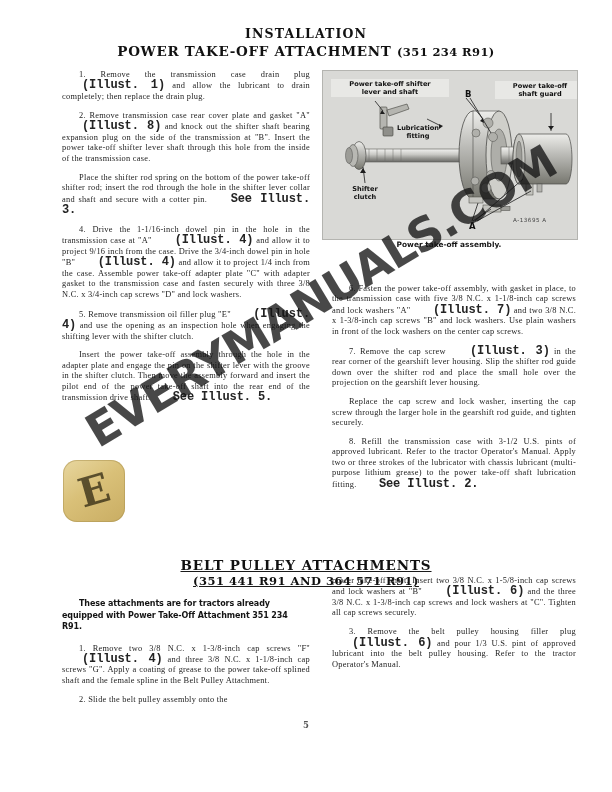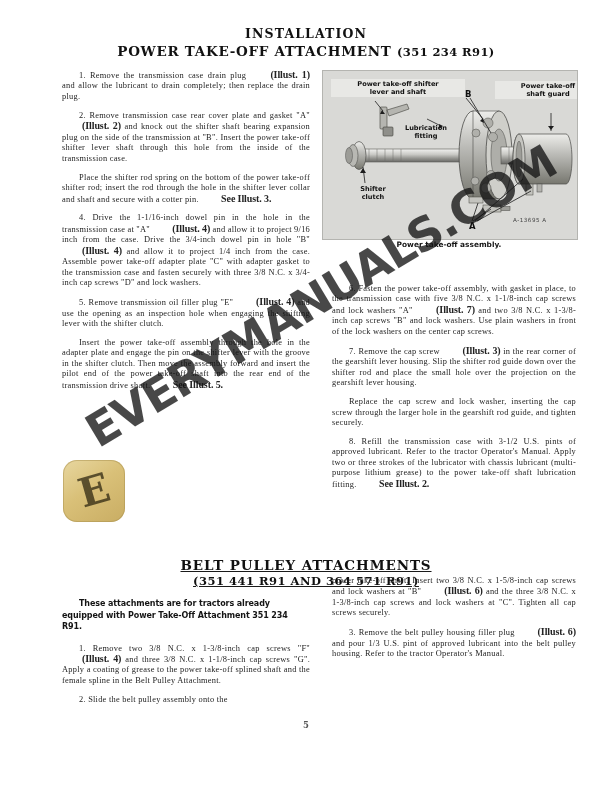--- a/index.html
+++ b/index.html
@@ -43,22 +43,22 @@
   
   .col { position:absolute; font-size:8.4px; line-height:10.45px; text-align:justify;
          font-family:"Liberation Serif", serif; letter-spacing:0.25px; color:#232323; }
   #col-left-top  { left:62px;  top:58px;  width:248px; }
   #col-right-top { left:332px; top:272px; width:244px; }
   #col-left-bot  { left:62px;  top:586px; width:248px; }
   #col-right-bot { left:332px; top:564px; width:244px; }
 
   .para { margin:0 0 8.5px 0; text-indent:17px; }
   .para.cont { text-indent:0; }
-  .ref  { font-weight:bold; font-family:Liberation Serif, serif;
-          font-size:10px; letter-spacing:-0.1px;padding-left:20px; }
+  .ref  { font-weight:bold; font-family:Liberation Mono, monospace;
+          font-size:12px; letter-spacing:-0.1px;padding-left:20px; }
   .intro {
     font-family:"DejaVu Sans", sans-serif;
     font-weight:bold;
     font-size:8.0px;
     line-height:11.5px;
     letter-spacing:-0.1px;
     text-indent:17px;
     text-align:left;
     margin:0 0 11px 0;
     color:#141414;
@@ -72,21 +72,21 @@
     overflow:hidden;
   }
   #illus .lbl {
     position:absolute;
     font-family:"DejaVu Sans", sans-serif;
     font-weight:bold;
     font-size:6.6px;
     line-height:8.2px;
     color:#111;
     background:#e8e8e5;
-    padding:1px 15px;
+    padding:1px 7px;
     text-align:center;
     white-space:pre-line;
   }
   .caption {
     position:absolute; left:322px; top:228px; width:254px;
     text-align:center;
     font-family:"DejaVu Sans", sans-serif;
     font-weight:bold;
     font-size:7.4px;
     line-height:9.4px;
@@ -305,21 +305,21 @@
 
     <div class="figcode" style="left:190px; top:146px;">A-13695 A</div>
   </div>
 
   <div class="caption">
     <div>Power take-off assembly.</div>
   </div>
 
   <div class="col" id="col-left-top">
     <p class="para">1.  Remove the transmission case drain plug <span class="ref">(Illust. 1)</span> and allow the lubricant to drain completely; then replace the drain plug.</p>
-    <p class="para">2.  Remove transmission case rear cover plate and gasket "A" <span class="ref">(Illust. 2)</span> and knock out the shifter shaft bearing expansion plug on the side of the transmission at "B". Insert the power take-off shifter lever shaft through this hole from the inside of the transmission case.</p>
+    <p class="para">2.  Remove transmission case rear cover plate and gasket "A" <span class="ref">(Illust. 8)</span> and knock out the shifter shaft bearing expansion plug on the side of the transmission at "B". Insert the power take-off shifter lever shaft through this hole from the inside of the transmission case.</p>
     <p class="para">Place the shifter rod spring on the bottom of the power take-off shifter rod; insert the rod through the hole in the shifter lever collar and shaft and secure with a cotter pin. <span class="ref">See Illust. 3.</span></p>
     <p class="para">4.  Drive the 1-1/16-inch dowel pin in the hole in the transmission case at "A" <span class="ref">(Illust. 4)</span> and allow it to project 9/16 inch from the case. Drive the 3/4-inch dowel pin in hole "B" <span class="ref">(Illust. 4)</span> and allow it to project 1/4 inch from the case. Assemble power take-off adapter plate "C" with adapter gasket to the transmission case and fasten securely with three 3/8 N.C. x 3/4-inch cap screws "D" and lock washers.</p>
     <p class="para">5.  Remove transmission oil filler plug "E" <span class="ref">(Illust. 4)</span> and use the opening as an inspection hole when engaging the shifting lever with the shifter clutch.</p>
     <p class="para">Insert the power take-off assembly through the hole in the adapter plate and engage the pin on the shifter lever with the groove in the shifter clutch. Then move the assembly forward and insert the pilot end of the power take-off shaft into the rear end of the transmission drive shaft. <span class="ref">See Illust. 5.</span></p>
   </div>
 
   <div class="col" id="col-right-top">
     <p class="para">6.  Fasten the power take-off assembly, with gasket in place, to the transmission case with five 3/8 N.C. x 1-1/8-inch cap screws and lock washers "A" <span class="ref">(Illust. 7)</span> and two 3/8 N.C. x 1-3/8-inch cap screws "B" and lock washers. Use plain washers in front of the lock washers on the center cap screws.</p>
     <p class="para">7.  Remove the cap screw <span class="ref">(Illust. 3)</span> in the rear corner of the gearshift lever housing. Slip the shifter rod guide down over the shifter rod and place the small hole over the projection on the gearshift lever housing.</p>
     <p class="para">Replace the cap screw and lock washer, inserting the cap screw through the larger hole in the gearshift rod guide, and tighten securely.</p>

